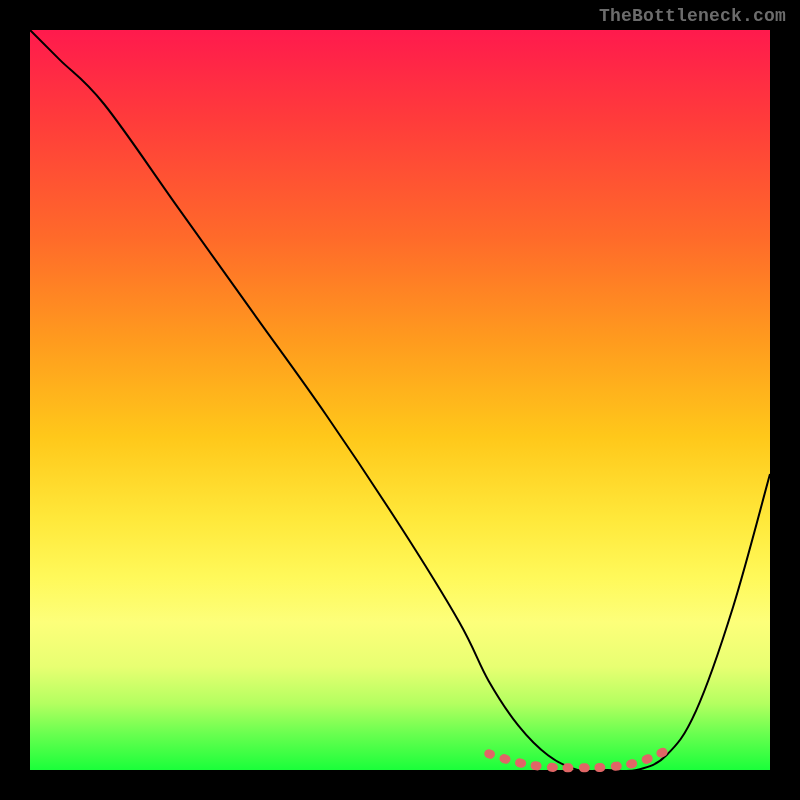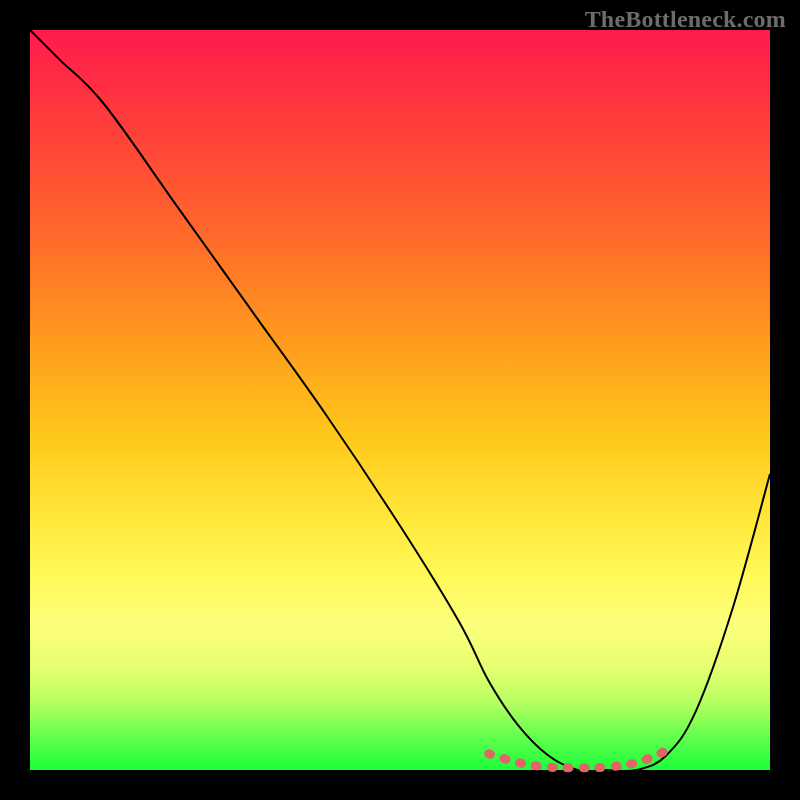--- a/index.html
+++ b/index.html
@@ -27,22 +27,22 @@
       #fdff7a 80%,
       #e8ff72 86%,
       #b4ff60 91%,
       #6bff50 95%,
       #1aff3a 100%);
   }
   .watermark {
     position: absolute;
     top: 6px;
     right: 14px;
-    font-family: Liberation Serif, serif;
-    font-size: 24px;
+    font-family: Liberation Mono, monospace;
+    font-size: 18px;
     font-weight: 600;
     color: #6c6c6c;
     letter-spacing: 0.2px;
   }
   svg.curve {
     position: absolute;
     left: 0; top: 0;
     width: 100%; height: 100%;
     overflow: visible;
   }

